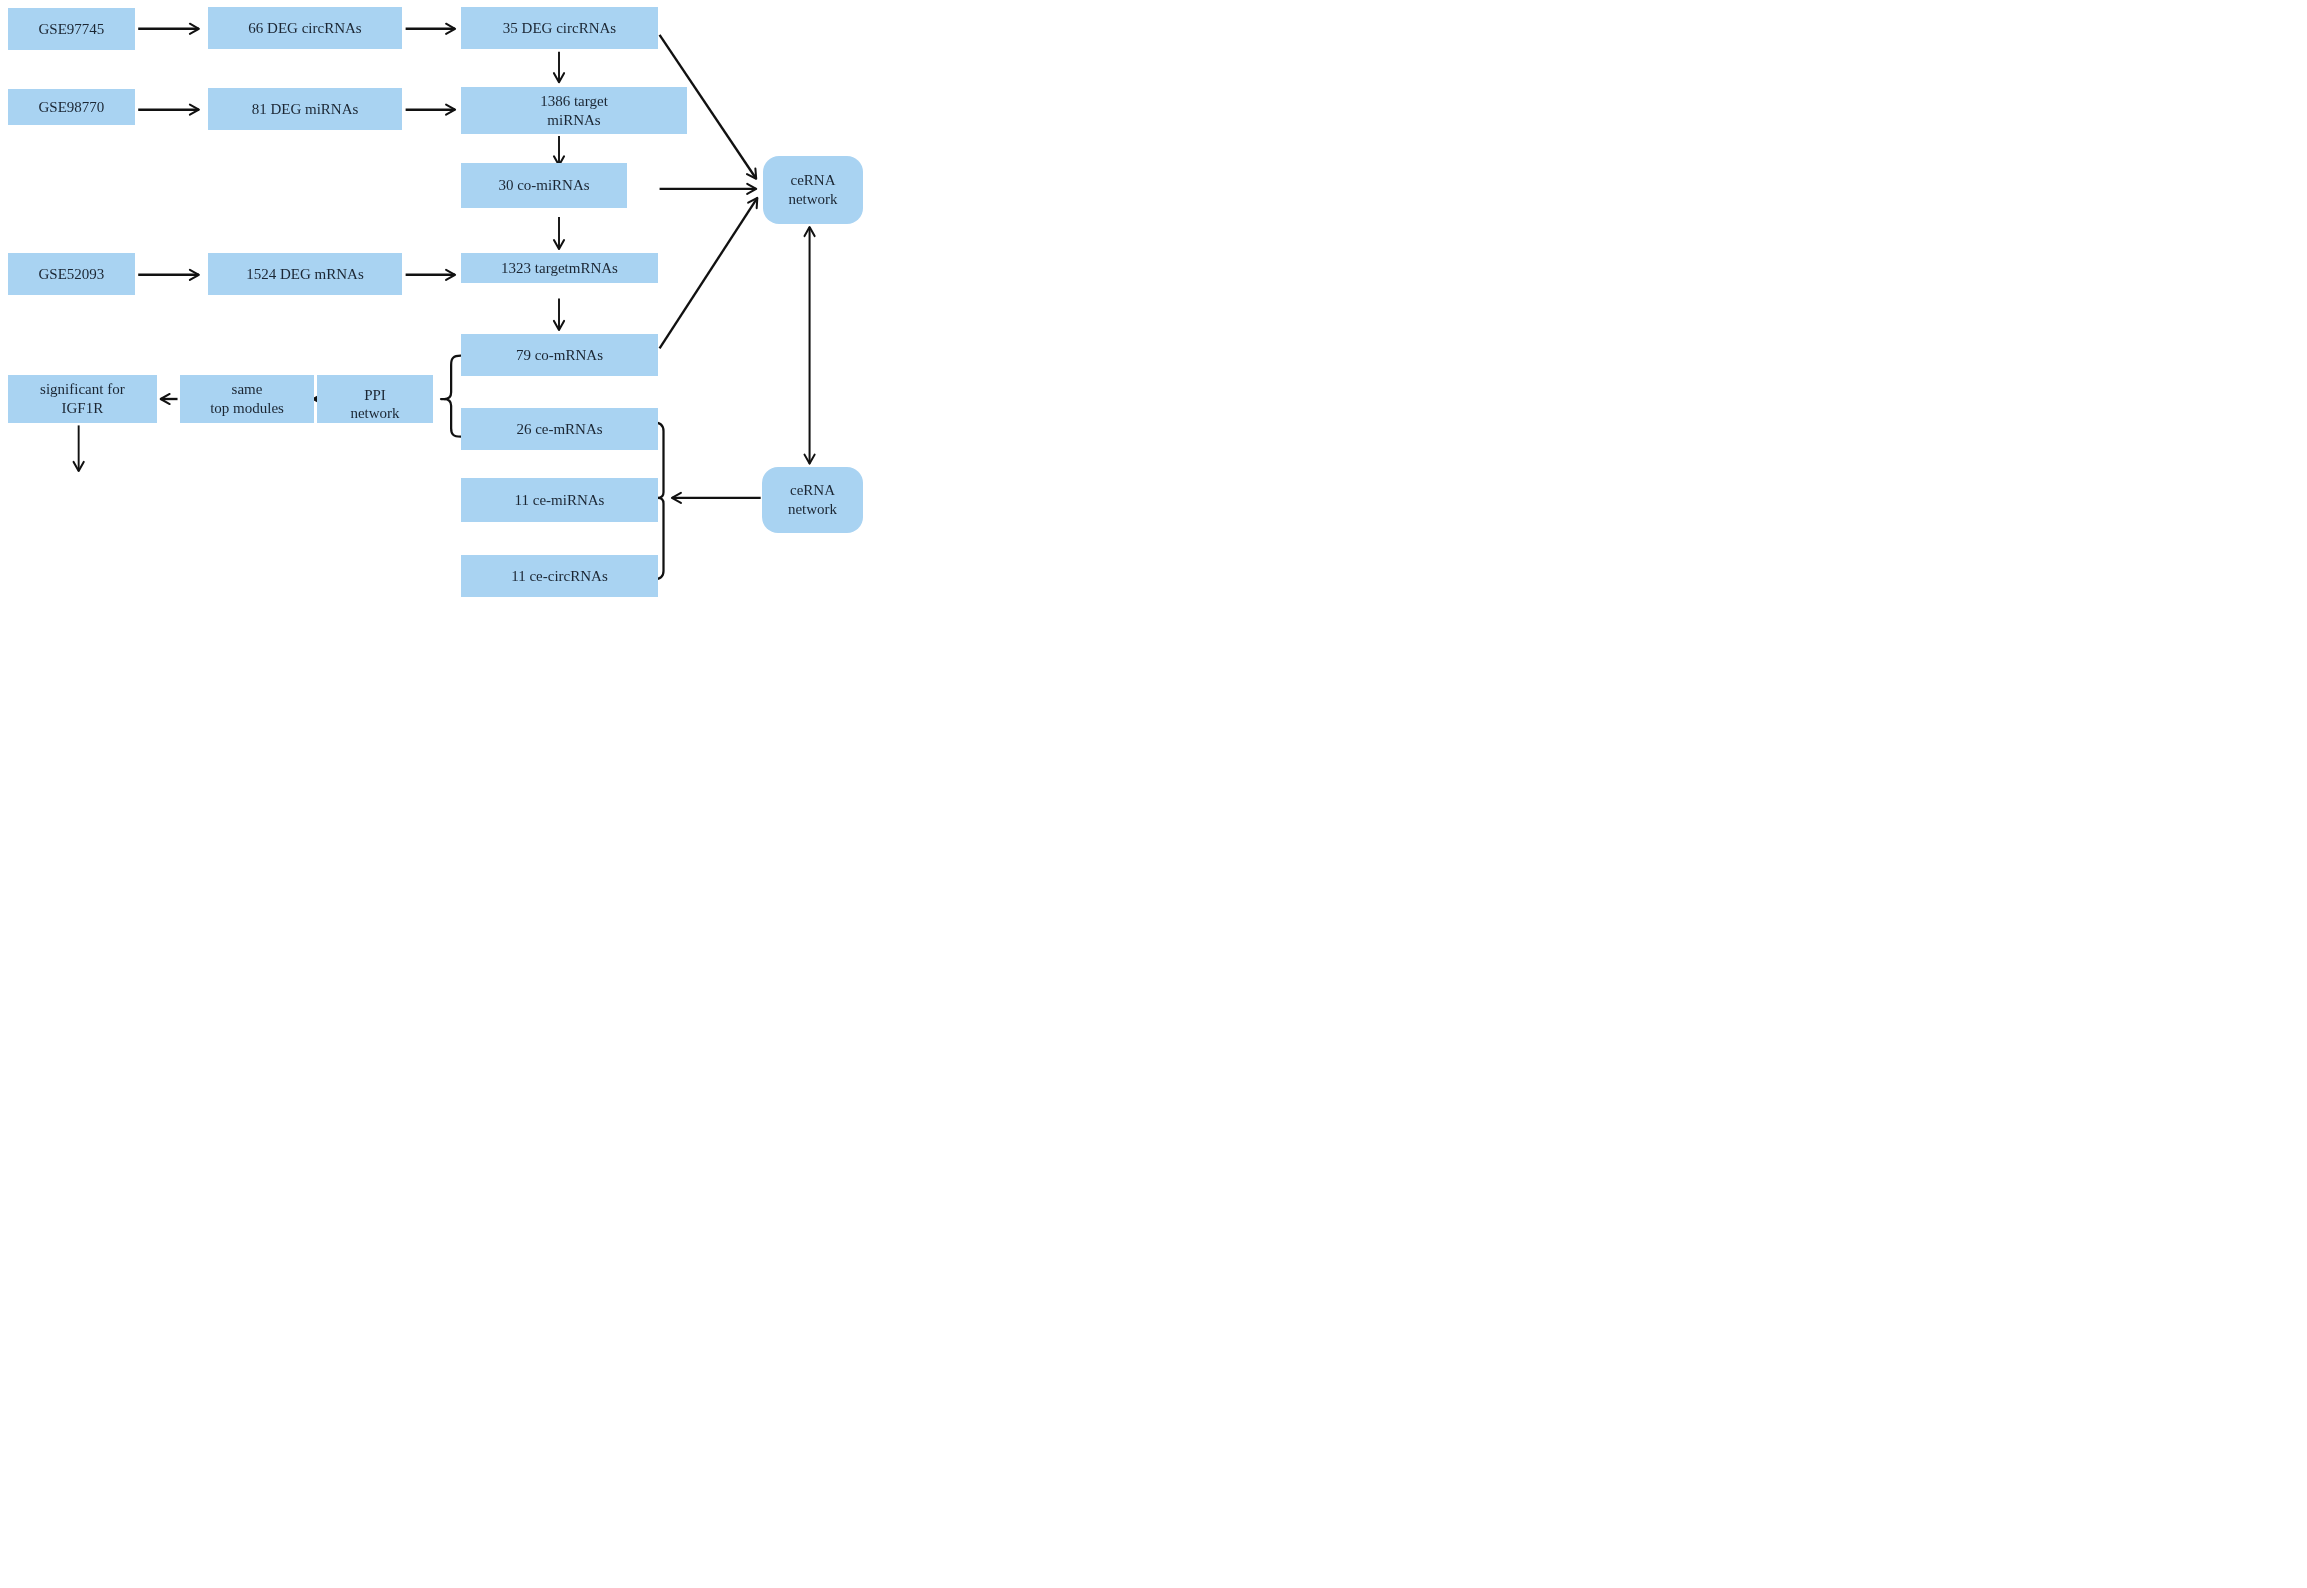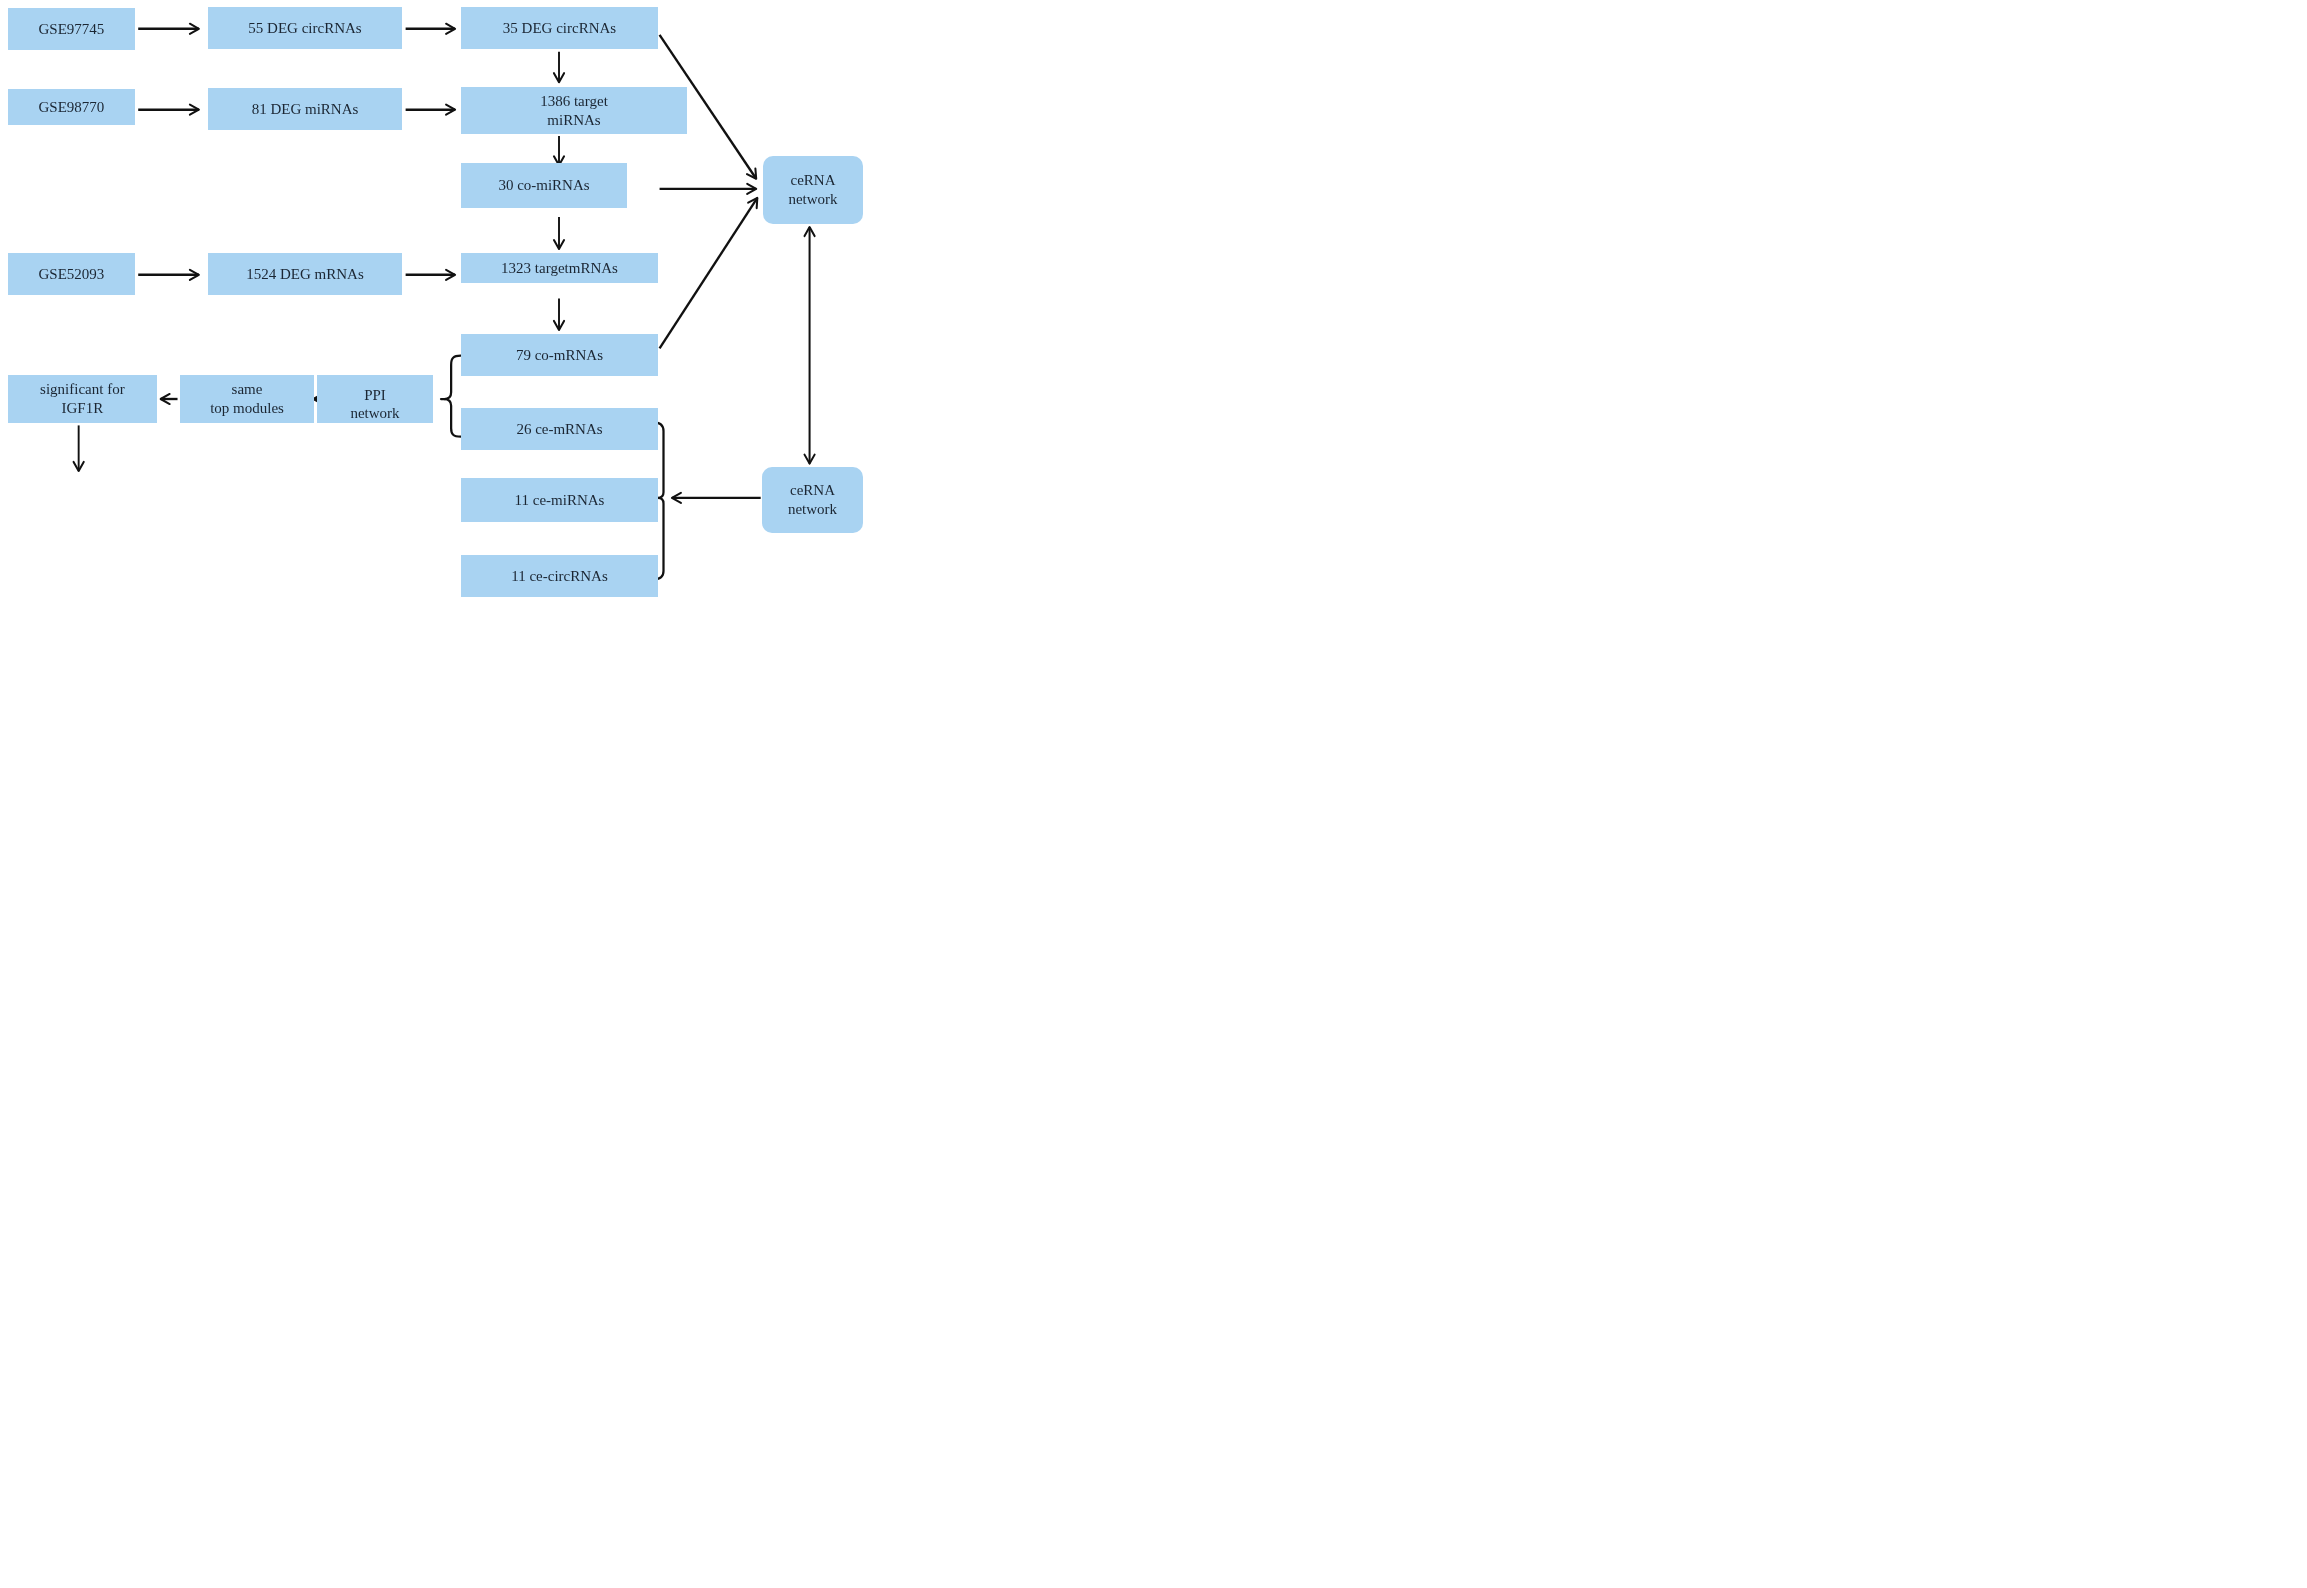--- a/index.html
+++ b/index.html
@@ -17,21 +17,21 @@
     color: var(--text, #1b2633);
     display: flex;
     flex-direction: column;
     align-items: center;
     justify-content: center;
     text-align: center;
     font-size: 15px;
     line-height: 1.24;
     box-sizing: border-box;
   }
-  .node.rounded { border-radius: 10px; }
+  .node.rounded { border-radius: 16px; }
   .node .ln { display: block; }
   #edges-layer {
     position: absolute;
     left: 0; top: 0;
     width: 868px; height: 598px;
     pointer-events: none;
   }
   
   #n-gse97745      { left:7.9px;  top:7.9px;  width:127px; height:42px; }
   #n-deg-circ-66   { left:208px; top:7.3px;  width:194px; height:42px; }
@@ -94,21 +94,21 @@
     <line x1="588" y1="710" x2="558" y2="710" stroke="#111" stroke-width="4.2" marker-end="url(#ah)"></line>
     <line x1="316" y1="710" x2="286" y2="710" stroke="#111" stroke-width="4.2" marker-end="url(#ah)"></line>
 
     <line x1="140" y1="757" x2="140" y2="838" stroke="#111" stroke-width="3.4" marker-end="url(#ah)"></line>
   </svg>
 
   <div class="node" id="n-gse97745">
     <span class="ln">GSE97745</span>
   </div>
   <div class="node" id="n-deg-circ-66">
-    <span class="ln">55 DEG circRNAs</span>
+    <span class="ln">66 DEG circRNAs</span>
   </div>
   <div class="node" id="n-deg-circ-35">
     <span class="ln">35 DEG circRNAs</span>
   </div>
 
   <div class="node" id="n-gse98770">
     <span class="ln">GSE98770</span>
   </div>
   <div class="node" id="n-deg-mir-81">
     <span class="ln">81 DEG miRNAs</span>

